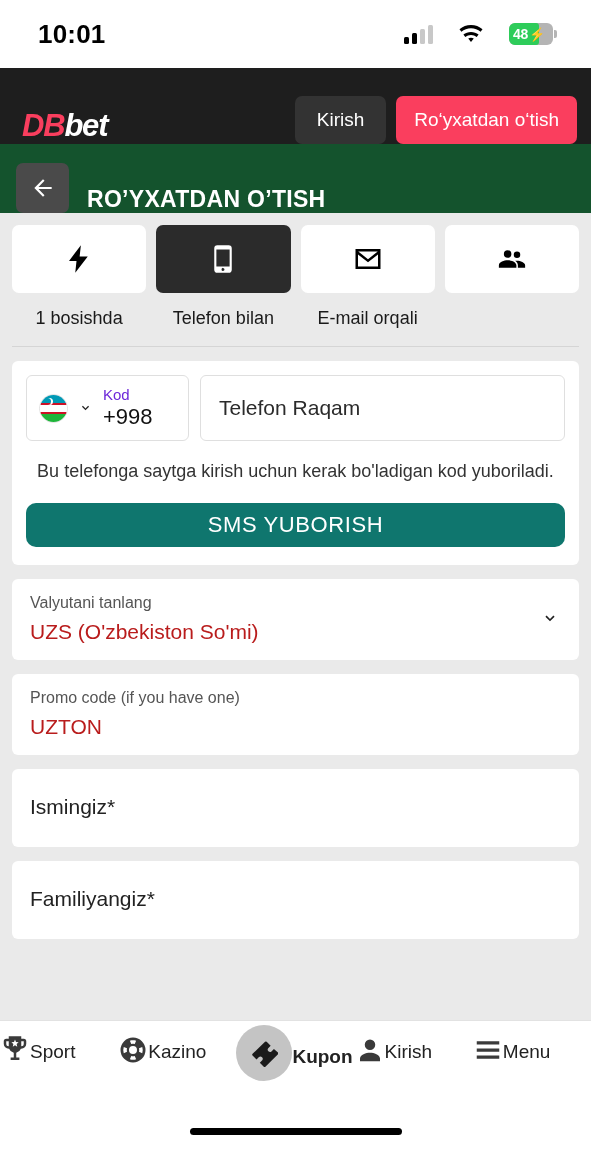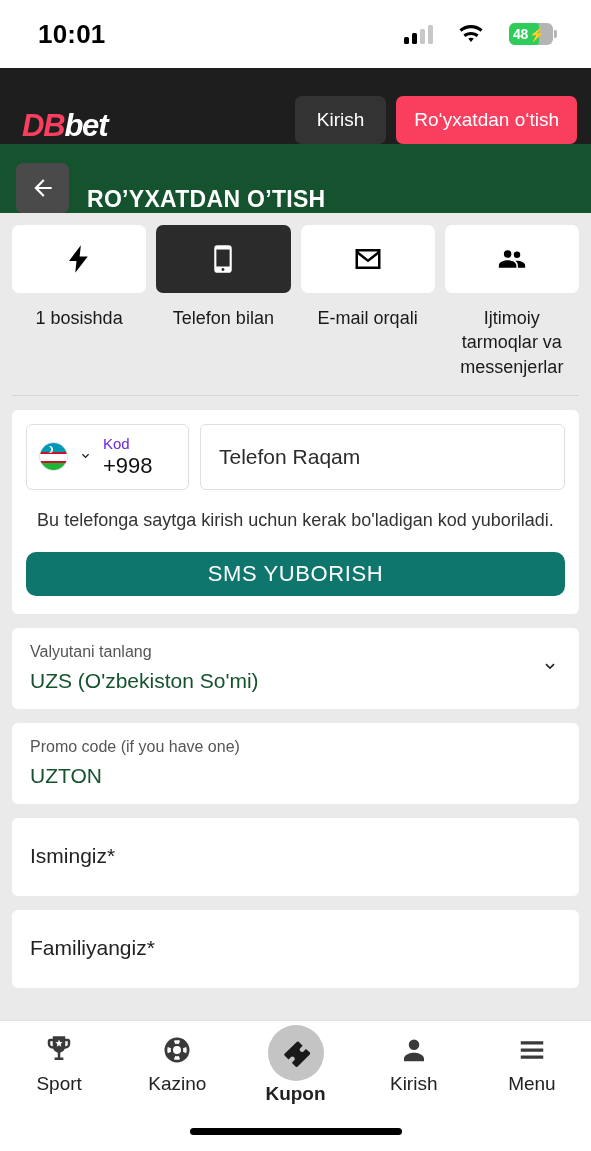--- a/index.html
+++ b/index.html
@@ -115,33 +115,33 @@
   .hint { text-align:center; font-size:18px; color:#333; line-height:1.42; margin:18px 8px 0; }
   .sms-btn {
     display:block; width:100%; margin-top:19px; height:44px;
     background:#0f766e; color:#fff; border:none; border-radius:10px;
     font-size:22px; font-family:inherit; letter-spacing:.6px; cursor:pointer;
   }
 
   .field { padding:14px 18px 16px; cursor:text; }
   .field.select-field { display:flex; align-items:center; justify-content:space-between; cursor:pointer; }
   .f-label { font-size:16px; color:#555; line-height:1.3; }
-  .f-value { font-size:21px; color:#14532d; margin-top:6px; }
+  .f-value { font-size:21px; color:#b91c1c; margin-top:6px; }
   .f-placeholder { font-size:21px; color:#222; }
   .field.tall { padding:26px 18px 28px; }
   .sel-chev { width:22px; height:22px; flex:0 0 22px; }
 
   
   .bottomnav {
     flex:0 0 92px; height:92px; background:#fff;
     display:flex; align-items:flex-start; border-top:1px solid #e2e2e2;
     padding-top:10px;
   }
   .nav-item {
-    flex:1; display:flex; flex-direction:column; align-items:center;
+    flex:1; display:flex; flex-direction:row; align-items:center;
     cursor:pointer; position:relative;text-align:center;
   }
   .nav-icon { height:38px; display:flex; align-items:center; justify-content:center; }
   .nav-icon svg { width:30px; height:30px; fill:#3a3a3a; }
   .nav-item.active .nav-icon {
     width:56px; height:56px; border-radius:50%; background:#c4c4c4;
     margin-top:-6px;
   }
   .nav-item.active .nav-icon svg { width:28px; height:28px; fill:#1a1a1a; }
   .nav-label { font-size:19px; color:#222; margin-top:4px; }
@@ -224,21 +224,20 @@
             </svg>
         </div>
         <div class="tab-label">E-mail orqali</div>
       </div>
       <div class="tab">
         <div class="tab-box">
           <svg viewBox="0 0 24 24">
               <path d="M8.5 11a3 3 0 1 0 0-6 3 3 0 0 0 0 6zm7.5.2a2.6 2.6 0 1 0 0-5.2 2.6 2.6 0 0 0 0 5.2zM8.5 13c-2.7 0-7 1.4-7 4v2h14v-2c0-2.6-4.3-4-7-4zm7.5.3c-.4 0-.9 0-1.4.1 1.3.9 2.1 2.1 2.1 3.6v2h5.8v-2c0-2.3-3.8-3.7-6.5-3.7z"></path>
             </svg>
         </div>
-        <div class="tab-label">Ijtimoiy tarmoqlar va messenjerlar</div>
       </div>
     </div>
 
     <div class="divider"></div>
 
     <div class="card first">
       <div class="phone-row">
         <div class="code-box">
           <span class="flag">
             <span class="f-blue"></span>

